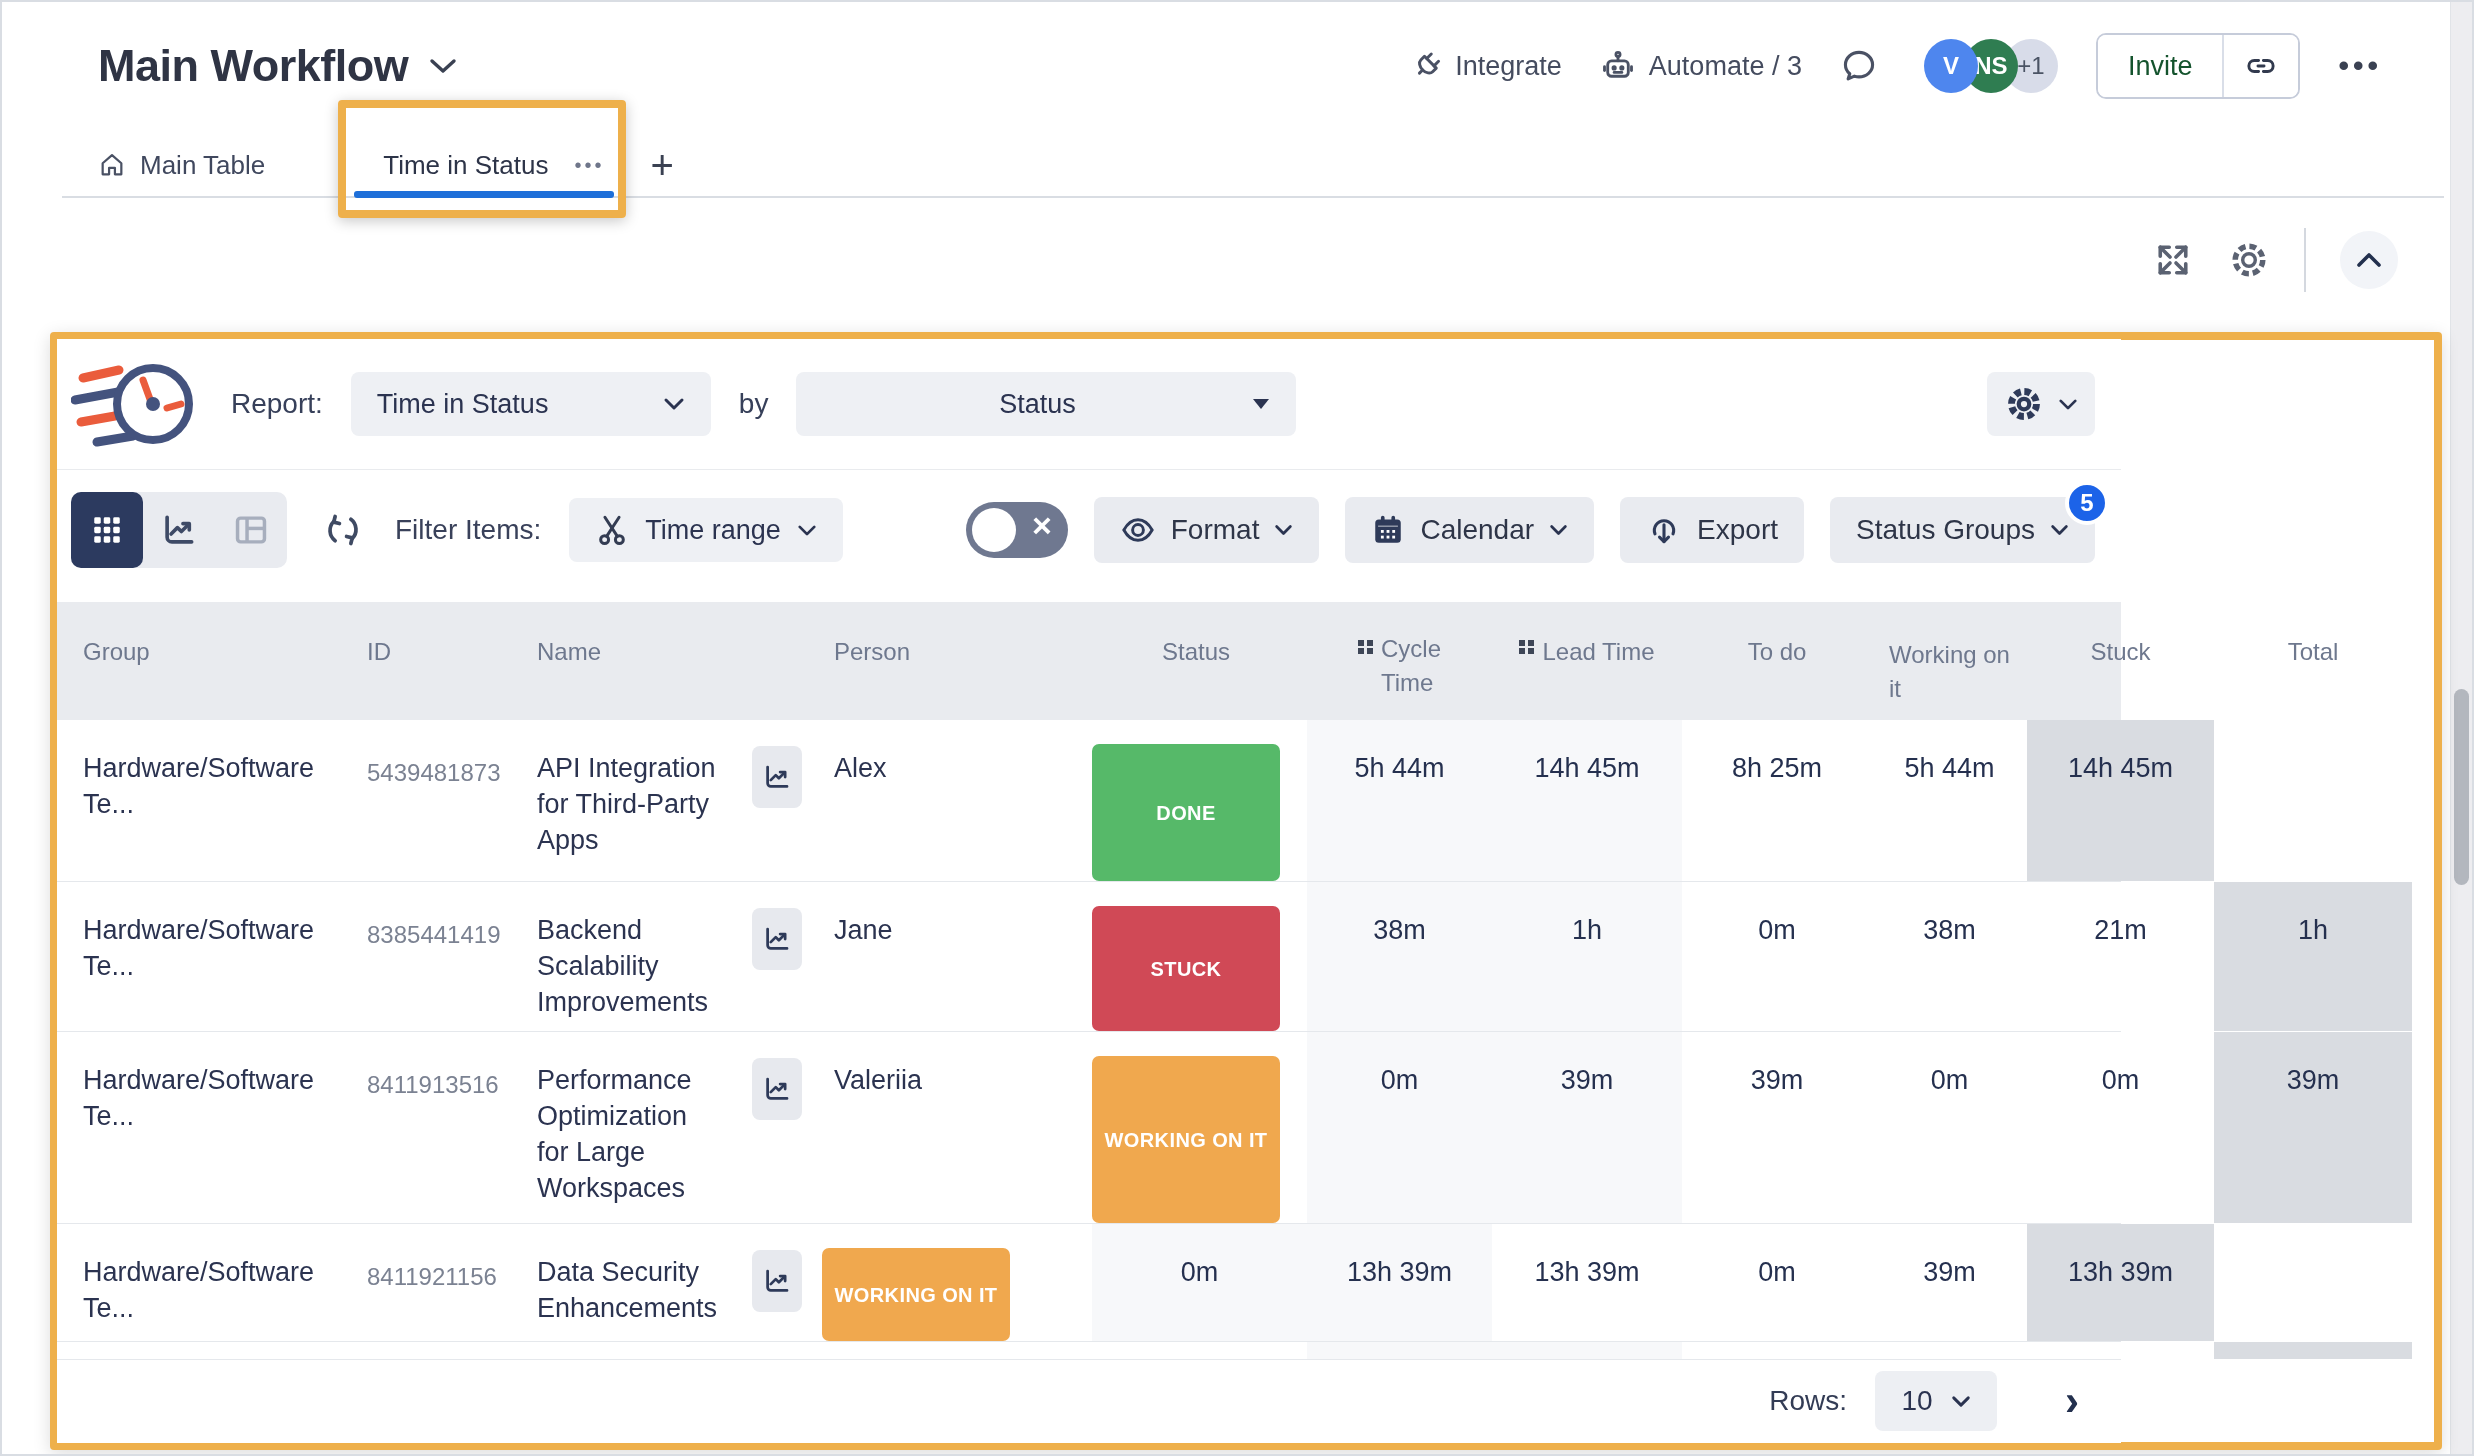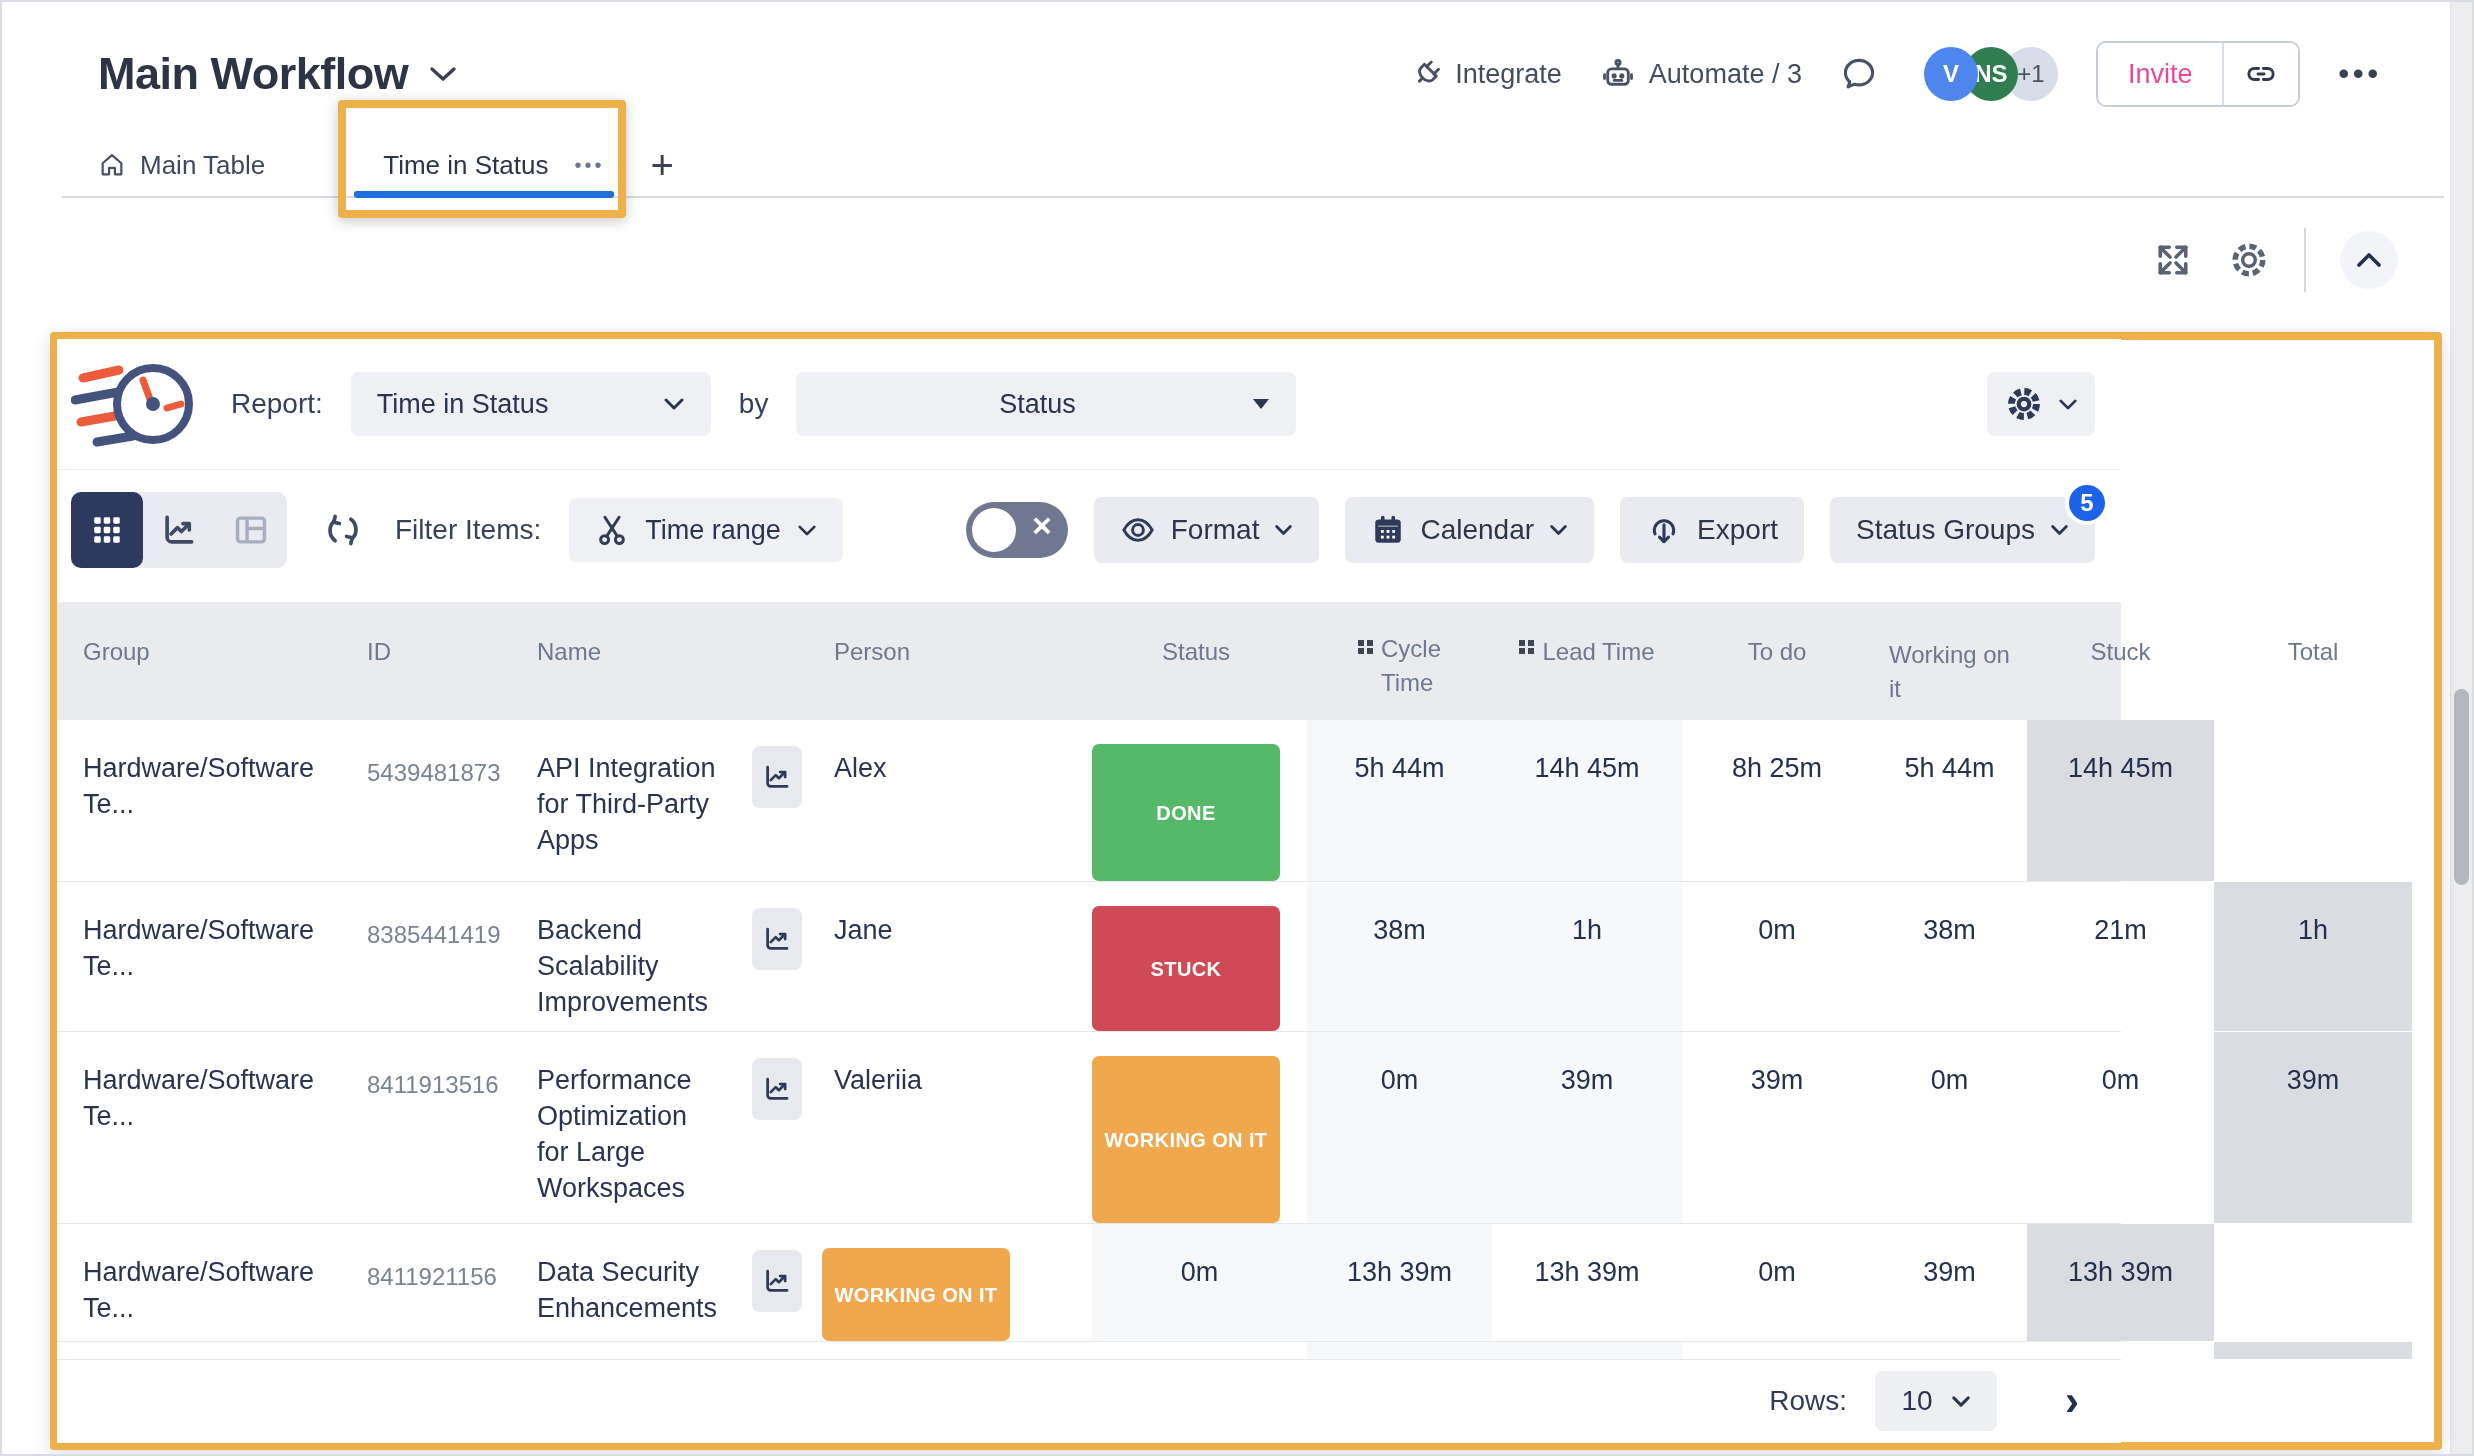--- a/index.html
+++ b/index.html
@@ -8,33 +8,33 @@
   .screen {
     position:relative; width:2474px; height:1456px; background:#ffffff;
     border:2px solid #d9dde3; overflow:hidden; color:#323848;
   }
 
   
   .page-scrollbar { position:absolute; top:0; right:0; width:22px; height:100%; background:#ededf0; border-left:1px solid #e1e4e8; }
   .page-scroll-thumb { position:absolute; top:687px; right:3px; width:15px; height:196px; background:#b3b7be; border-radius:8px; }
 
   
-  .app-header { position:absolute; top:36px; left:96px; right:90px; height:72px; display:flex; align-items:center; justify-content:space-between; }
+  .app-header { position:absolute; top:28px; left:96px; right:90px; height:72px; display:flex; align-items:center; justify-content:space-between; }
   .board-title-wrap { display:flex; align-items:center; gap:20px; }
   .board-title { font-size:45px; font-weight:700; color:#2f3444; letter-spacing:-0.5px; }
   .hdr-right { display:flex; align-items:center; gap:38px; }
   .hdr-item { display:flex; align-items:center; gap:13px; font-size:27px; color:#454c5f; }
   .avatars { display:flex; align-items:center; margin-left:8px; }
   .avatar { width:54px; height:54px; border-radius:50%; display:flex; align-items:center; justify-content:center; font-size:24px; font-weight:700; color:#fff; }
   .avatar + .avatar { margin-left:-14px; }
   .avatar.a-blue { background:#4e86ee; z-index:3; }
   .avatar.a-green { background:#2f7d51; z-index:2; }
   .avatar.a-more { background:#d8dce9; color:#4a5364; font-weight:400; z-index:1; }
   .invite-group { display:flex; align-items:stretch; border:2px solid #c6ccda; border-radius:10px; overflow:hidden; height:66px; }
-  .invite-btn { display:flex; align-items:center; padding:0 30px; font-size:27px; color:#ec4899; background:#fff; }
+  .invite-btn { display:flex; align-items:center; padding:0 30px; font-size:27px; color:#14532d; background:#fff; }
   .invite-link { display:flex; align-items:center; padding:0 20px; border-left:2px solid #d9dee8; background:#fff; }
   .menu-dots { font-size:30px; letter-spacing:4px; color:#3a4152; font-weight:700; }
 
   
   .tab-bar { position:absolute; top:132px; left:96px; height:62px; display:flex; align-items:center; font-size:26px; color:#40485e; }
   .tab { display:flex; align-items:center; gap:14px; }
   .tab-main { margin-right:118px; }
   .tab-active { margin-right:26px; font-weight:400; color:#2d3448; }
   .tab-dots { color:#6f768a; font-size:20px; letter-spacing:3px; margin-right:46px; }
   .tab-add { font-size:40px; font-weight:300; color:#3a4152; }

